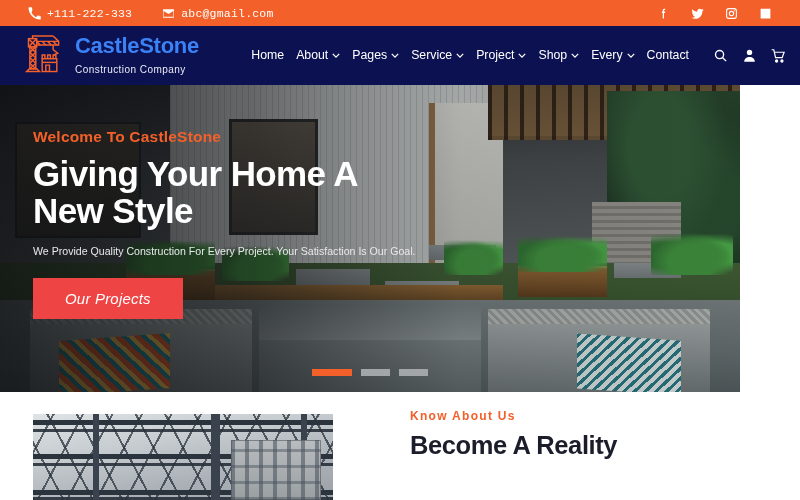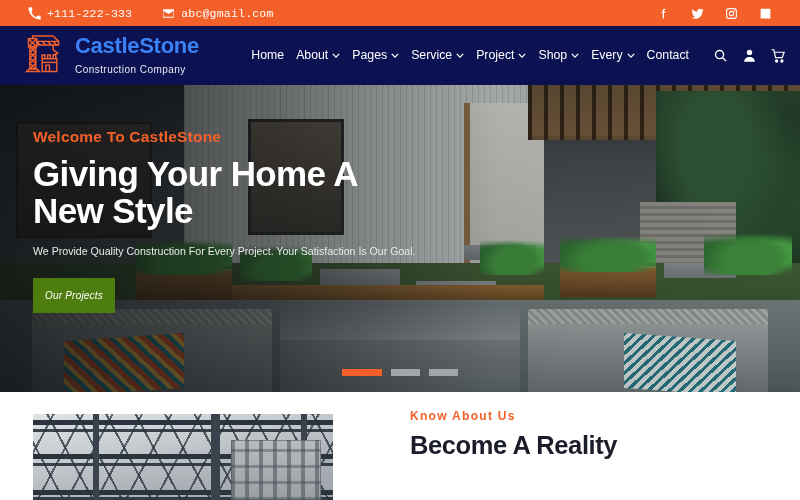--- a/index.html
+++ b/index.html
@@ -50,21 +50,21 @@
     gap: 4px; cursor: pointer; white-space: nowrap;
   }
   .caret { width: 8px; height: 5px; display: inline-block; }
   .caret svg { display: block; }
   .nav-icons { display: flex; align-items: center; gap: 14px; margin-left: 12px; }
   .nav-ico { width: 15px; height: 15px; color: #fff; display: inline-flex; align-items: center; justify-content: center; cursor: pointer; }
   .nav-ico svg { display: block; }
 
   
   .hero {
-    position: relative; height: 307px; width: 800px; overflow: hidden;
+    position: relative; height: 307px; width: 740px; overflow: hidden;
     background: #1b2a23;
   }
   .hero-photo { position: absolute; inset: 0; }
   
   .hp-sky { position: absolute; left: 0; top: 0; width: 100%; height: 62%;
             background: linear-gradient(180deg,#2a2e30 0%, #43474a 40%, #575c5d 100%); }
   .hp-house { position: absolute; left: 23%; top: 0; width: 45%; height: 62%;
               background: linear-gradient(90deg,#b9bdbd 0%, #cfd2d1 18%, #c3c7c6 55%, #aeb2b1 100%); }
   .hp-house-slats { position: absolute; inset: 0;
      background: repeating-linear-gradient(90deg, rgba(0,0,0,.10) 0 1px, rgba(255,255,255,.06) 1px 6px); }
@@ -123,23 +123,23 @@
   .hero-eyebrow {
     color: #F4602A; font-size: 15.5px; font-weight: 700; letter-spacing: .2px; margin-bottom: 9px;
   }
   .hero-title {
     color: #ffffff; font-size: 35px; font-weight: 700; line-height: 1.06;
     letter-spacing: -.6px; margin-bottom: 14px;
   }
   .hero-desc { color: #e7e9e9; font-size: 10.6px; line-height: 1.62; max-width: 400px; }
   .hero-btn {
     margin-top: 18px; display: inline-block;
-    background: #4d7c0f; color: #ffffff;
-    font-size: 10px; font-style: italic;
-    padding: 12px 12px; border: none; cursor: pointer;
+    background: #ef4444; color: #ffffff;
+    font-size: 15px; font-style: italic;
+    padding: 12px 32px; border: none; cursor: pointer;
     letter-spacing: .2px;
   }
   .hero-dots { position: absolute; left: 50%; transform: translateX(-50%); bottom: 16px;
                display: flex; gap: 9px; z-index: 5; }
   .dot { width: 29px; height: 7px; background: #a3a6a8; cursor: pointer; }
   .dot.active { width: 40px; background: #F4602A; }
 
   
   .about { position: relative; height: 80px; background: #ffffff; }
   .about-img-wrap { position: absolute; left: 33px; top: 22px; width: 300px; height: 86px; overflow: hidden; }

